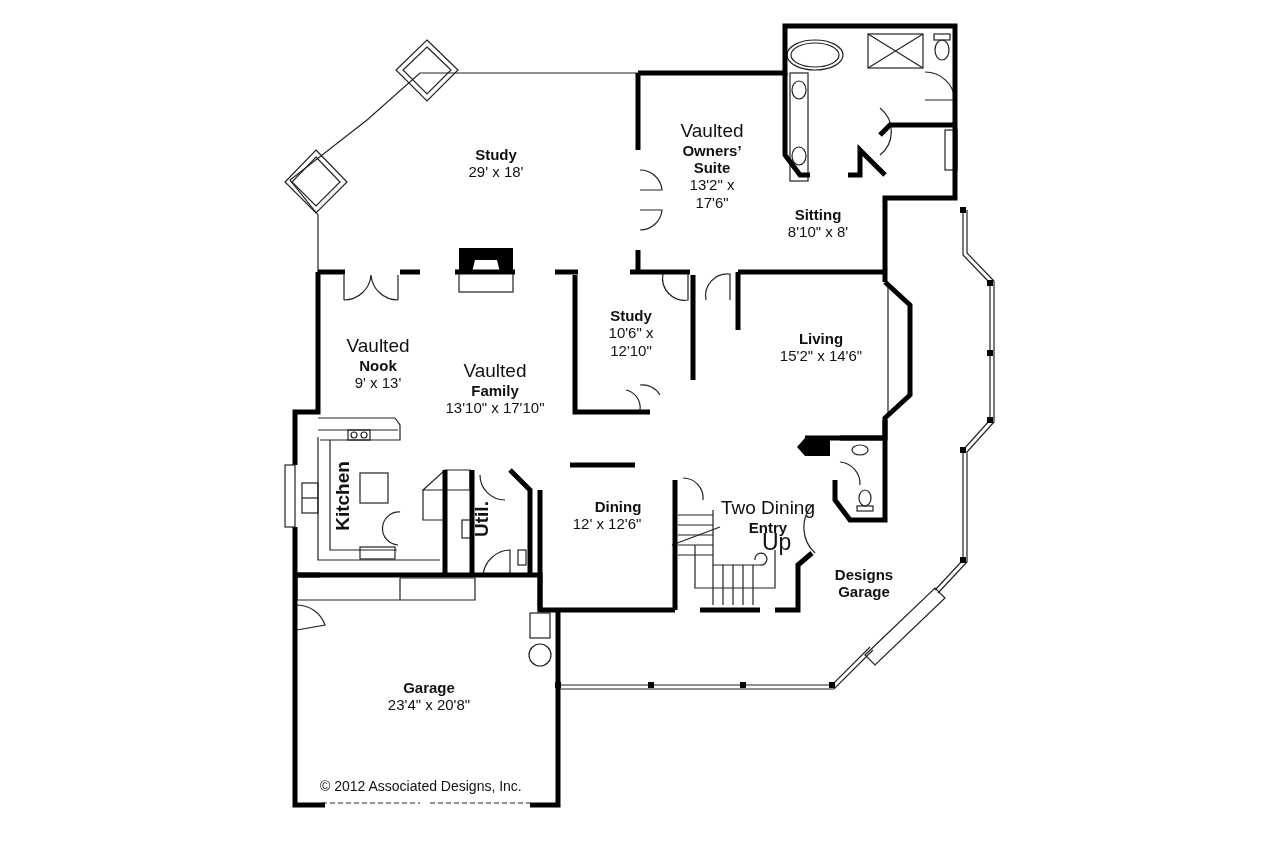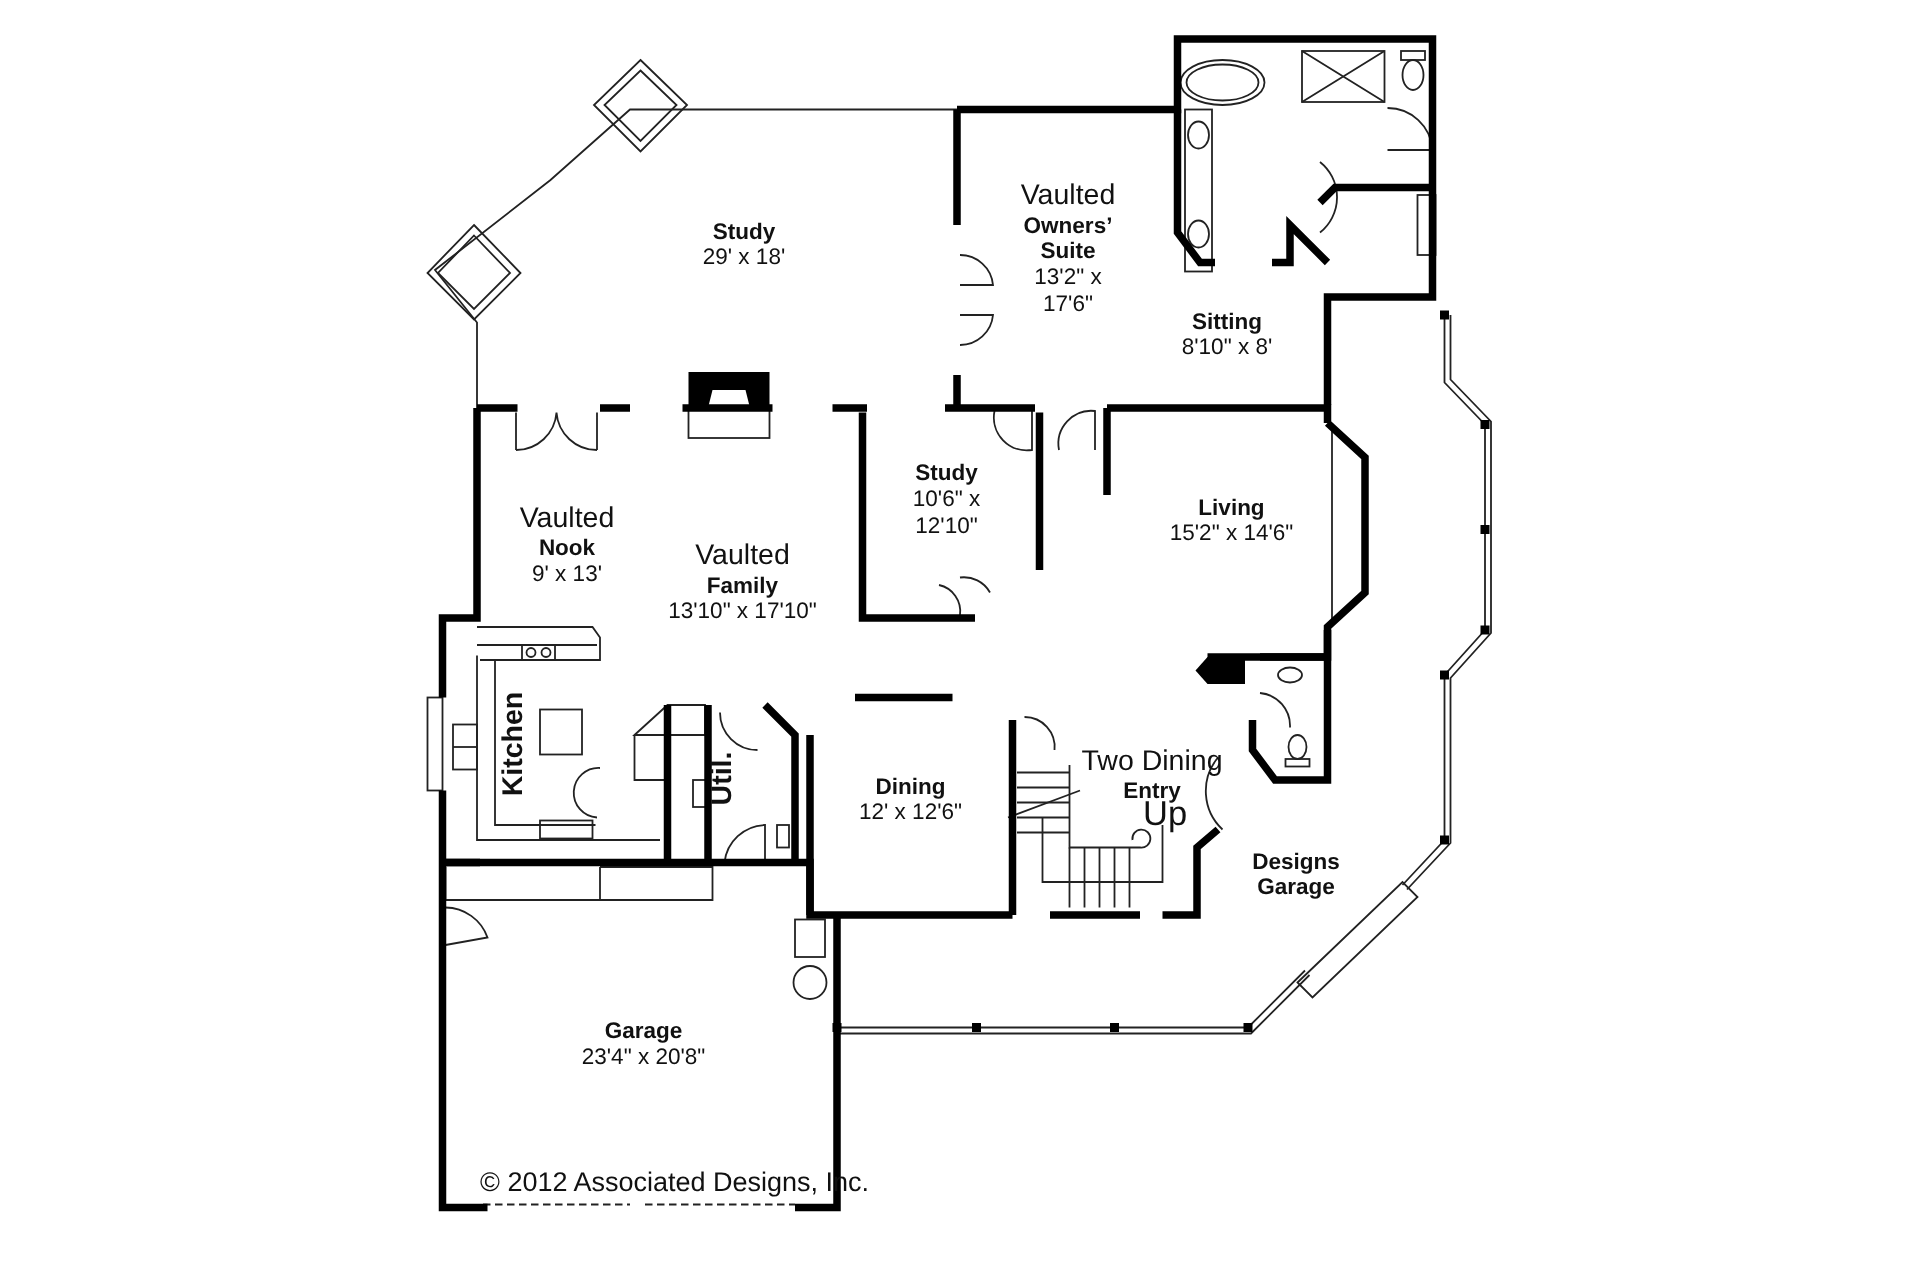--- a/index.html
+++ b/index.html
@@ -4,21 +4,21 @@
 <style>
   html, body { margin:0; padding:0; background:#ffffff; }
   body { width:1280px; height:853px; overflow:hidden; position:relative; }
   #plan { position:absolute; left:0; top:0; width:1280px; height:853px; }
   .room-label { position:absolute; text-align:center; font-family:"Liberation Sans", sans-serif; color:#111; line-height:1.15; transform:translateX(-50%); white-space:nowrap; }
   .room-label .pre { font-size:19px; font-weight:normal; display:block;margin-top:20px; }
   .room-label .name { font-size:15px; font-weight:bold; display:block; }
   .room-label .dim { font-size:15px; font-weight:normal; display:block; }
   .vert-label { position:absolute; font-family:"Liberation Sans", sans-serif; font-weight:bold; font-size:19px; color:#111; transform:rotate(-90deg); transform-origin:center center; white-space:nowrap; }
   .plain-label { position:absolute; font-family:"Liberation Sans", sans-serif; font-size:23px; color:#111; white-space:nowrap; }
-  .copyright { position:absolute; font-family:"Liberation Sans", sans-serif; font-size:18px; color:#111; white-space:nowrap; }
+  .copyright { position:absolute; font-family:"Liberation Sans", sans-serif; font-size:14px; color:#111; white-space:nowrap; }
 </style>
 </head>
 <body>
 
 <svg id="plan" viewBox="0 0 1280 853" xmlns="http://www.w3.org/2000/svg">
   <g fill="none" stroke="#222" stroke-width="1.2">
 
     <polyline points="318,272 318,215 290,180 367,120 420,73 460,73 638,73"></polyline>
 
     <polygon points="427,40 458,70 427,101 396,70"></polygon>
@@ -160,21 +160,21 @@
 
 <div class="room-label" style="left:821px;top:330px;">
   <span class="name">Living</span>
   <span class="dim">15'2" x 14'6"</span>
 </div>
 
 <div class="vert-label" style="left:308px;top:485px;width:70px;text-align:center;">Kitchen</div>
 
 <div class="vert-label" style="left:462px;top:508px;width:40px;text-align:center;">Util.</div>
 
-<div class="room-label" style="left:607px;top:516px;">
+<div class="room-label" style="left:607px;top:498px;text-align:right;">
   <span class="name">Dining</span>
   <span class="dim">12' x 12'6"</span>
 </div>
 
 <div class="room-label" style="left:768px;top:477px;">
   <span class="pre">Two Dining</span>
   <span class="name">Entry</span>
 </div>
 
 <div class="plain-label" style="left:762px;top:529px;">Up</div>

